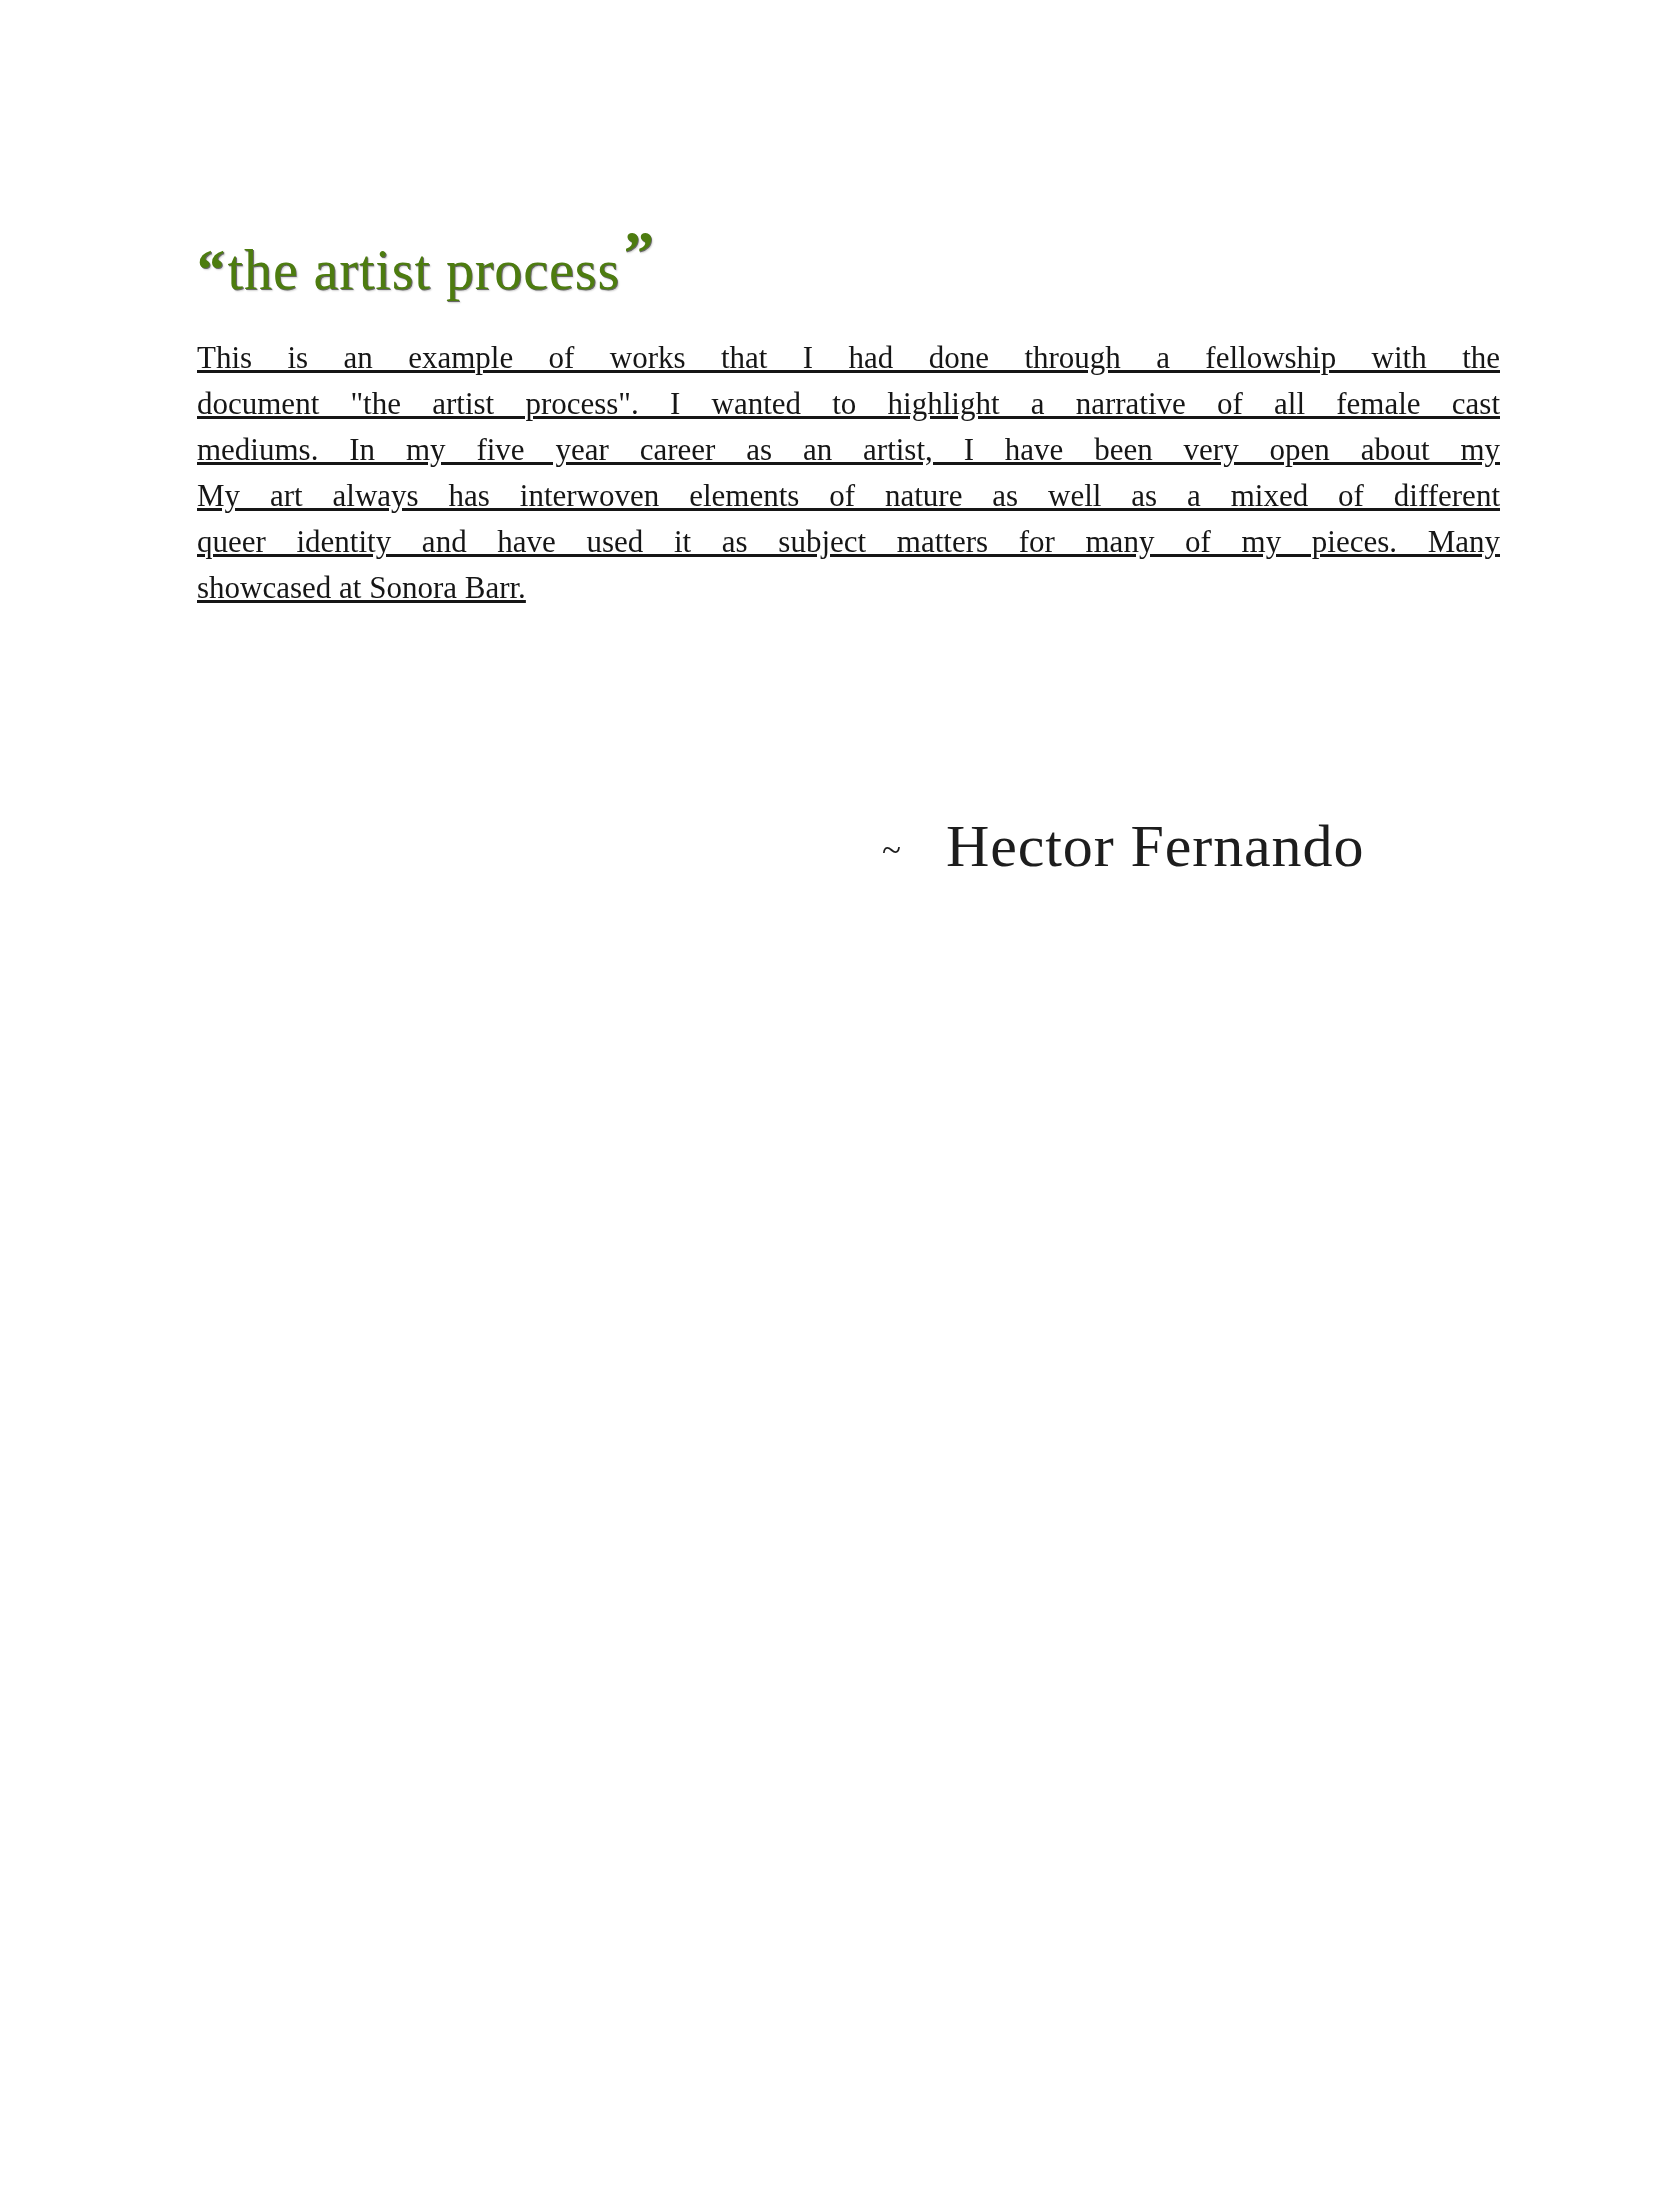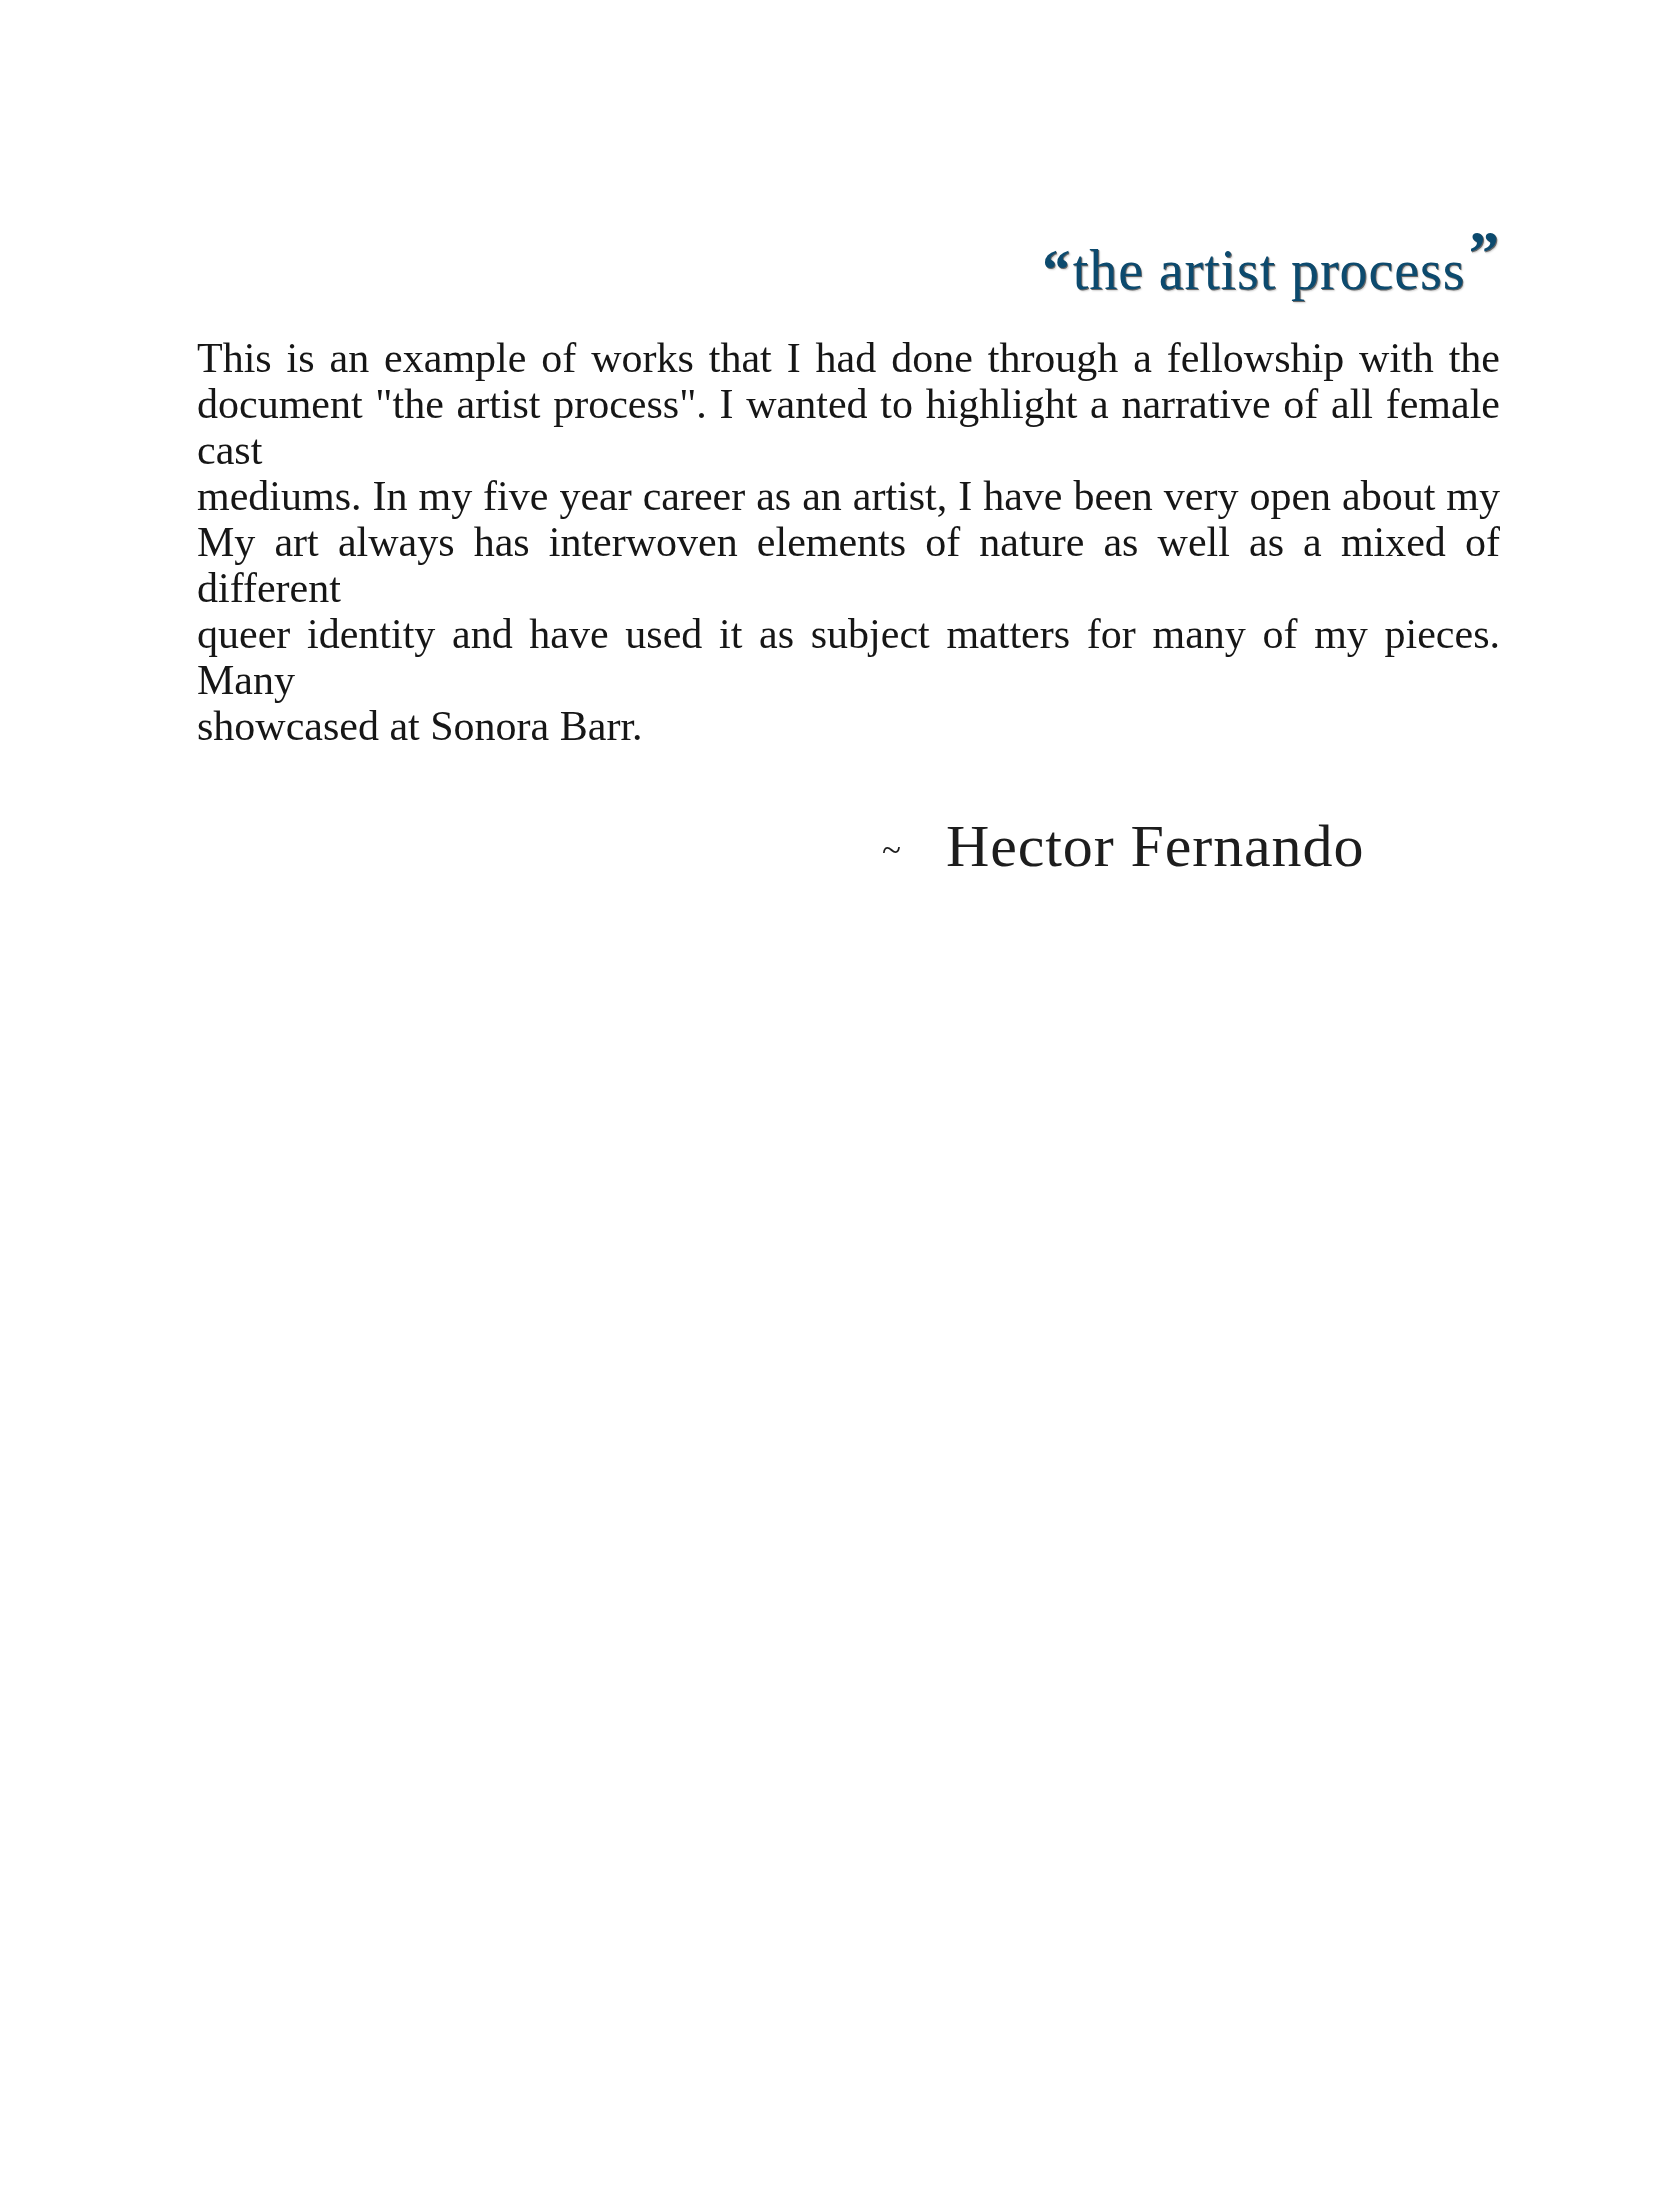--- a/index.html
+++ b/index.html
@@ -17,25 +17,25 @@
     position: absolute;
     inset: 0;
     background: #ffffff;
   }
   
   .doc-title {
     position: absolute;
     top: 196px;
     left: 197px;
     width: 1303px;
-    text-align: right;
+    text-align: left;
     font-family: "Liberation Serif", serif;
     font-size: 56px;
     font-weight: normal;
-    color: #0c4a6e;
+    color: #4d7c0f;
     text-shadow: 0.9px 0.9px 0 #676767, 1.7px 1.7px 1.7px rgba(0,0,0,0.18);
     letter-spacing: 0.9px;
     white-space: nowrap;
   }
   .doc-title .open-quote {
     font-weight: bold;
     margin-right: 1.7px;
   }
   .doc-title .close-quote {
     display: inline-block;
@@ -43,23 +43,24 @@
     font-size: 1.08em;
     transform: translateY(-0.26em);
     margin-left: 3.5px;
   }
   
   .para {
     position: absolute;
     top: 335px;
     left: 197px;
     width: 1303px;
-    font-size: 42px;
+    font-size: 31px;
     line-height: 46px;
     color: #161616;
+    text-decoration: underline;
   }
   .para .line {
     text-align: justify;
     text-align-last: justify;
     white-space: normal;
   }
   .para .line:last-child {
     text-align-last: left;
   }
   

